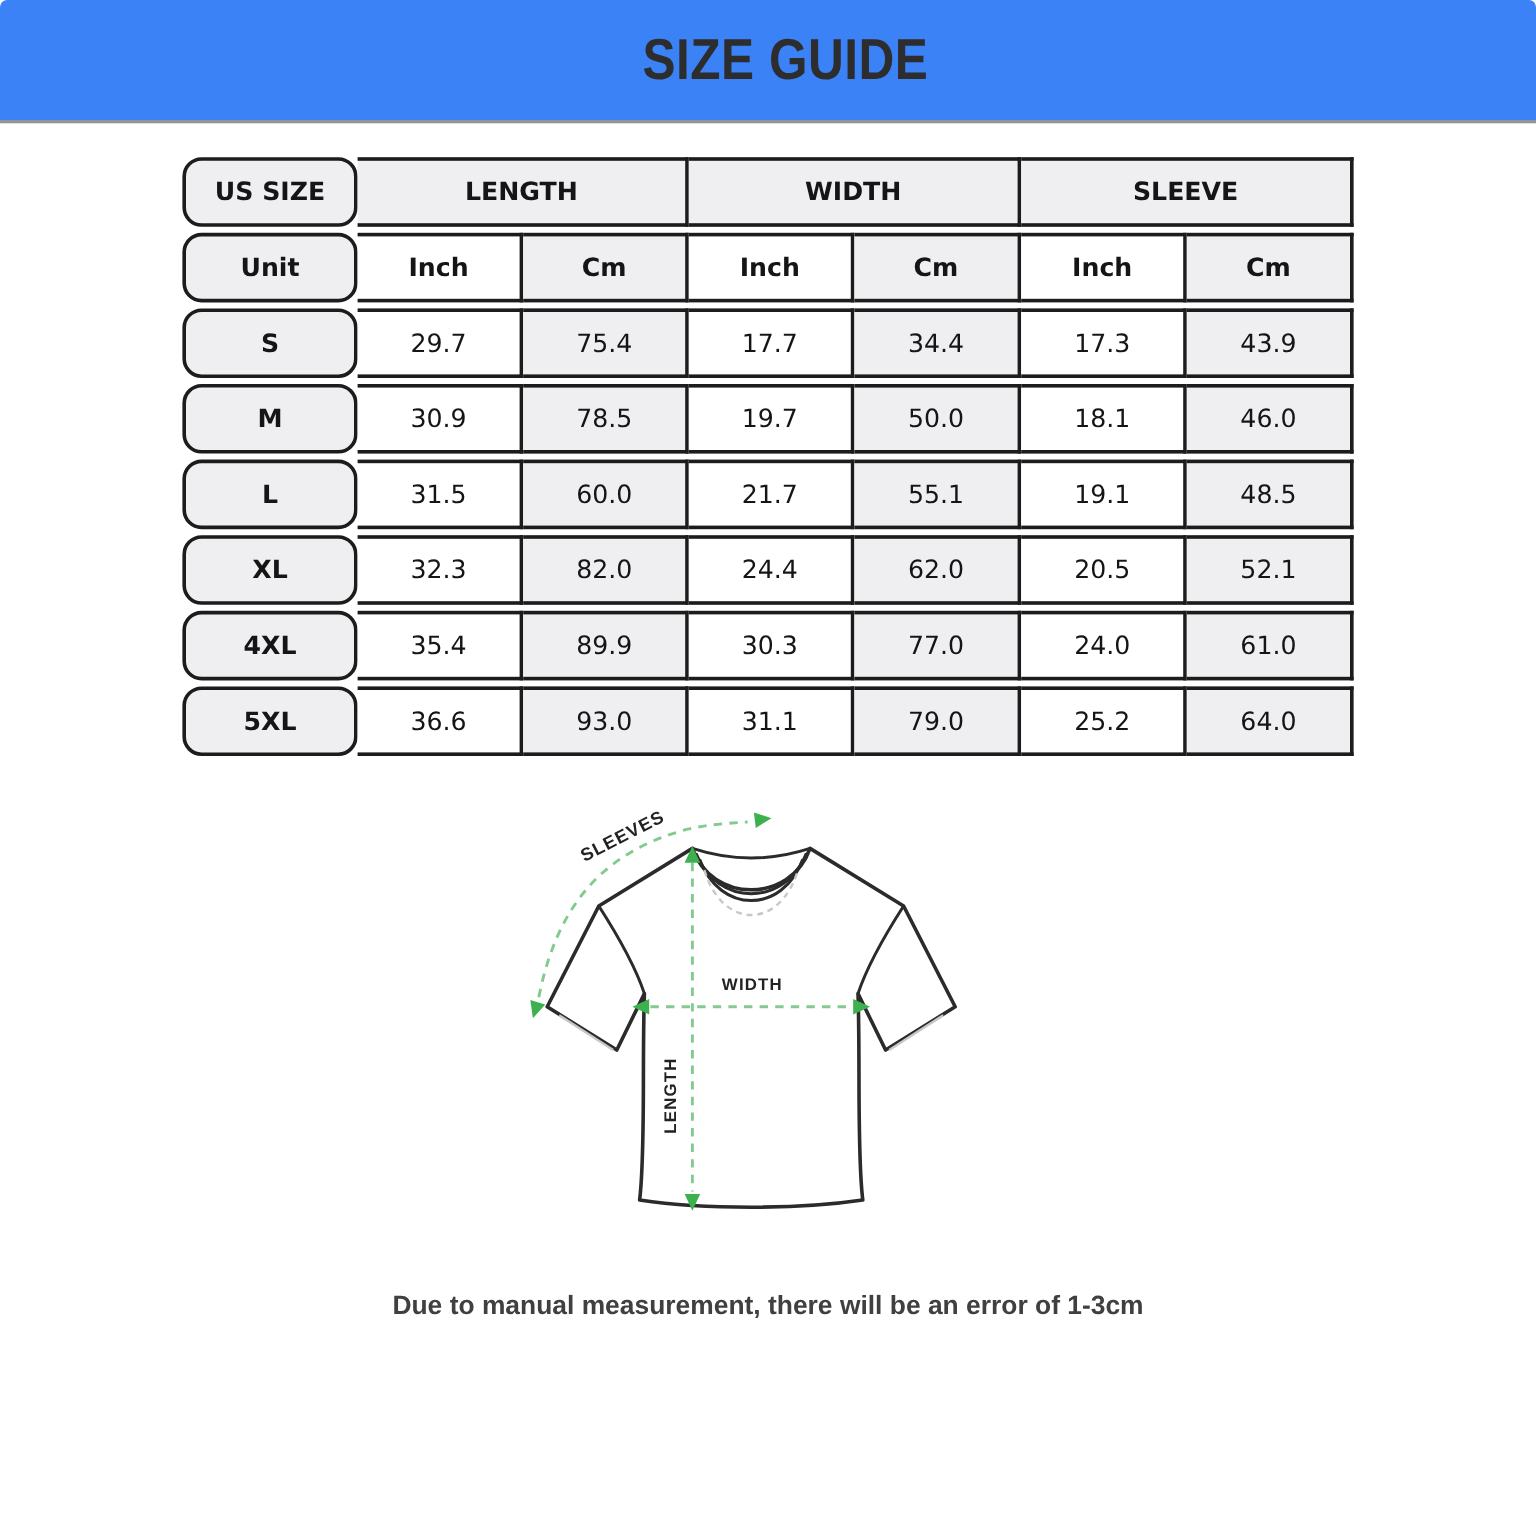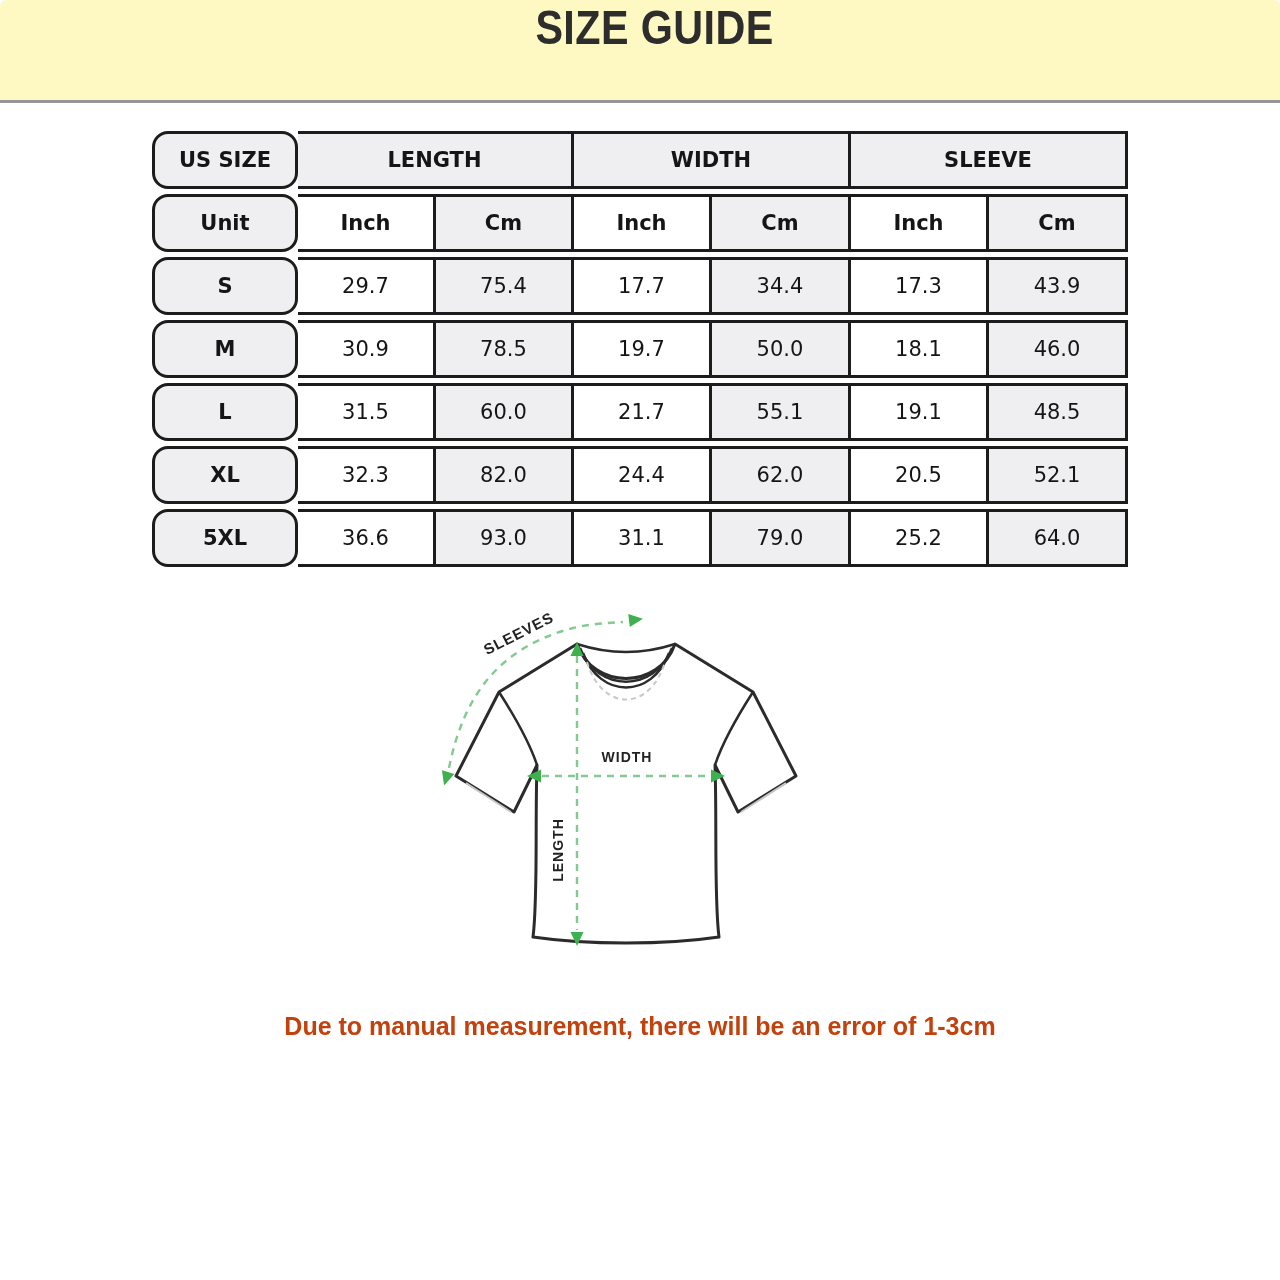--- a/index.html
+++ b/index.html
@@ -7,25 +7,25 @@
     padding: 0;
     background: #ffffff;
     width: 1280px;
     font-family: "Liberation Sans", sans-serif;
   }
   .page { width: 1280px; min-height: 1280px; }
 
   
   .banner {
     height: 100px;
-    background: #fef9c3;
+    background: #3b82f6;
     border-bottom: 3px solid #959595;
     border-radius: 6px 6px 0 0;
     display: flex;
-    align-items: flex-start;
+    align-items: center;
     justify-content: center;
     padding-left: 30px;
   }
   .banner h1 {
     margin: 0;
     font-size: 48px;
     font-weight: bold;
     color: #2d2d2d;
     letter-spacing: 0.5px;
     transform: scaleX(0.86);
@@ -66,23 +66,23 @@
   .diagram svg text {
     font-family: "Liberation Sans", sans-serif;
     font-weight: bold;
     fill: #222222;
   }
 
   
   .note {
     margin-top: 32px;
     text-align: center;
-    font-size: 25px;
+    font-size: 22px;
     font-weight: bold;
-    color: #c2410c;
+    color: #404040;
     font-family: "Liberation Sans", sans-serif;
   }
 </style>
 </head>
 <body>
 
 <div class="page">
 
   <div class="banner">
     <h1>SIZE GUIDE</h1>
@@ -145,20 +145,29 @@
       <tr>
         <td class="gray hd">XL</td>
         <td class="num">32.3</td>
         <td class="num gray">82.0</td>
         <td class="num">24.4</td>
         <td class="num gray">62.0</td>
         <td class="num">20.5</td>
         <td class="num gray">52.1</td>
       </tr>
       <tr>
+        <td class="gray hd">4XL</td>
+        <td class="num">35.4</td>
+        <td class="num gray">89.9</td>
+        <td class="num">30.3</td>
+        <td class="num gray">77.0</td>
+        <td class="num">24.0</td>
+        <td class="num gray">61.0</td>
+      </tr>
+      <tr>
         <td class="gray hd">5XL</td>
         <td class="num">36.6</td>
         <td class="num gray">93.0</td>
         <td class="num">31.1</td>
         <td class="num gray">79.0</td>
         <td class="num">25.2</td>
         <td class="num gray">64.0</td>
       </tr>
     </tbody>
   </table>

